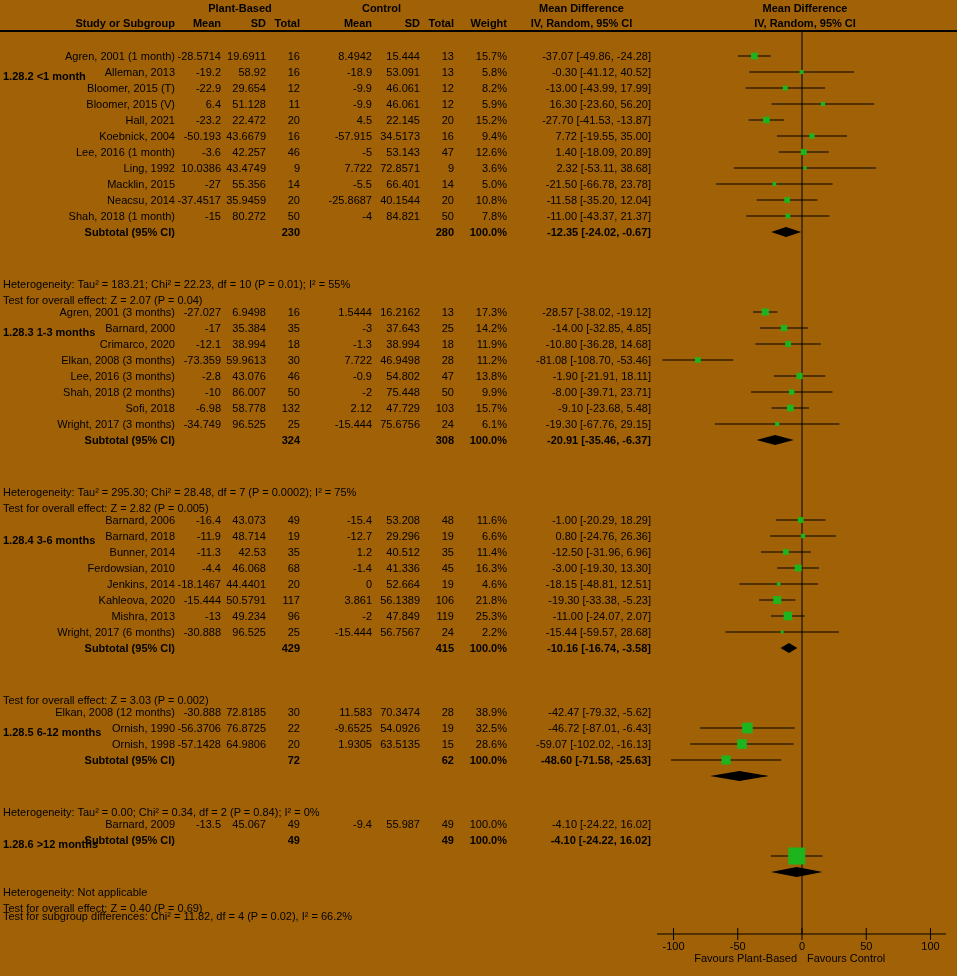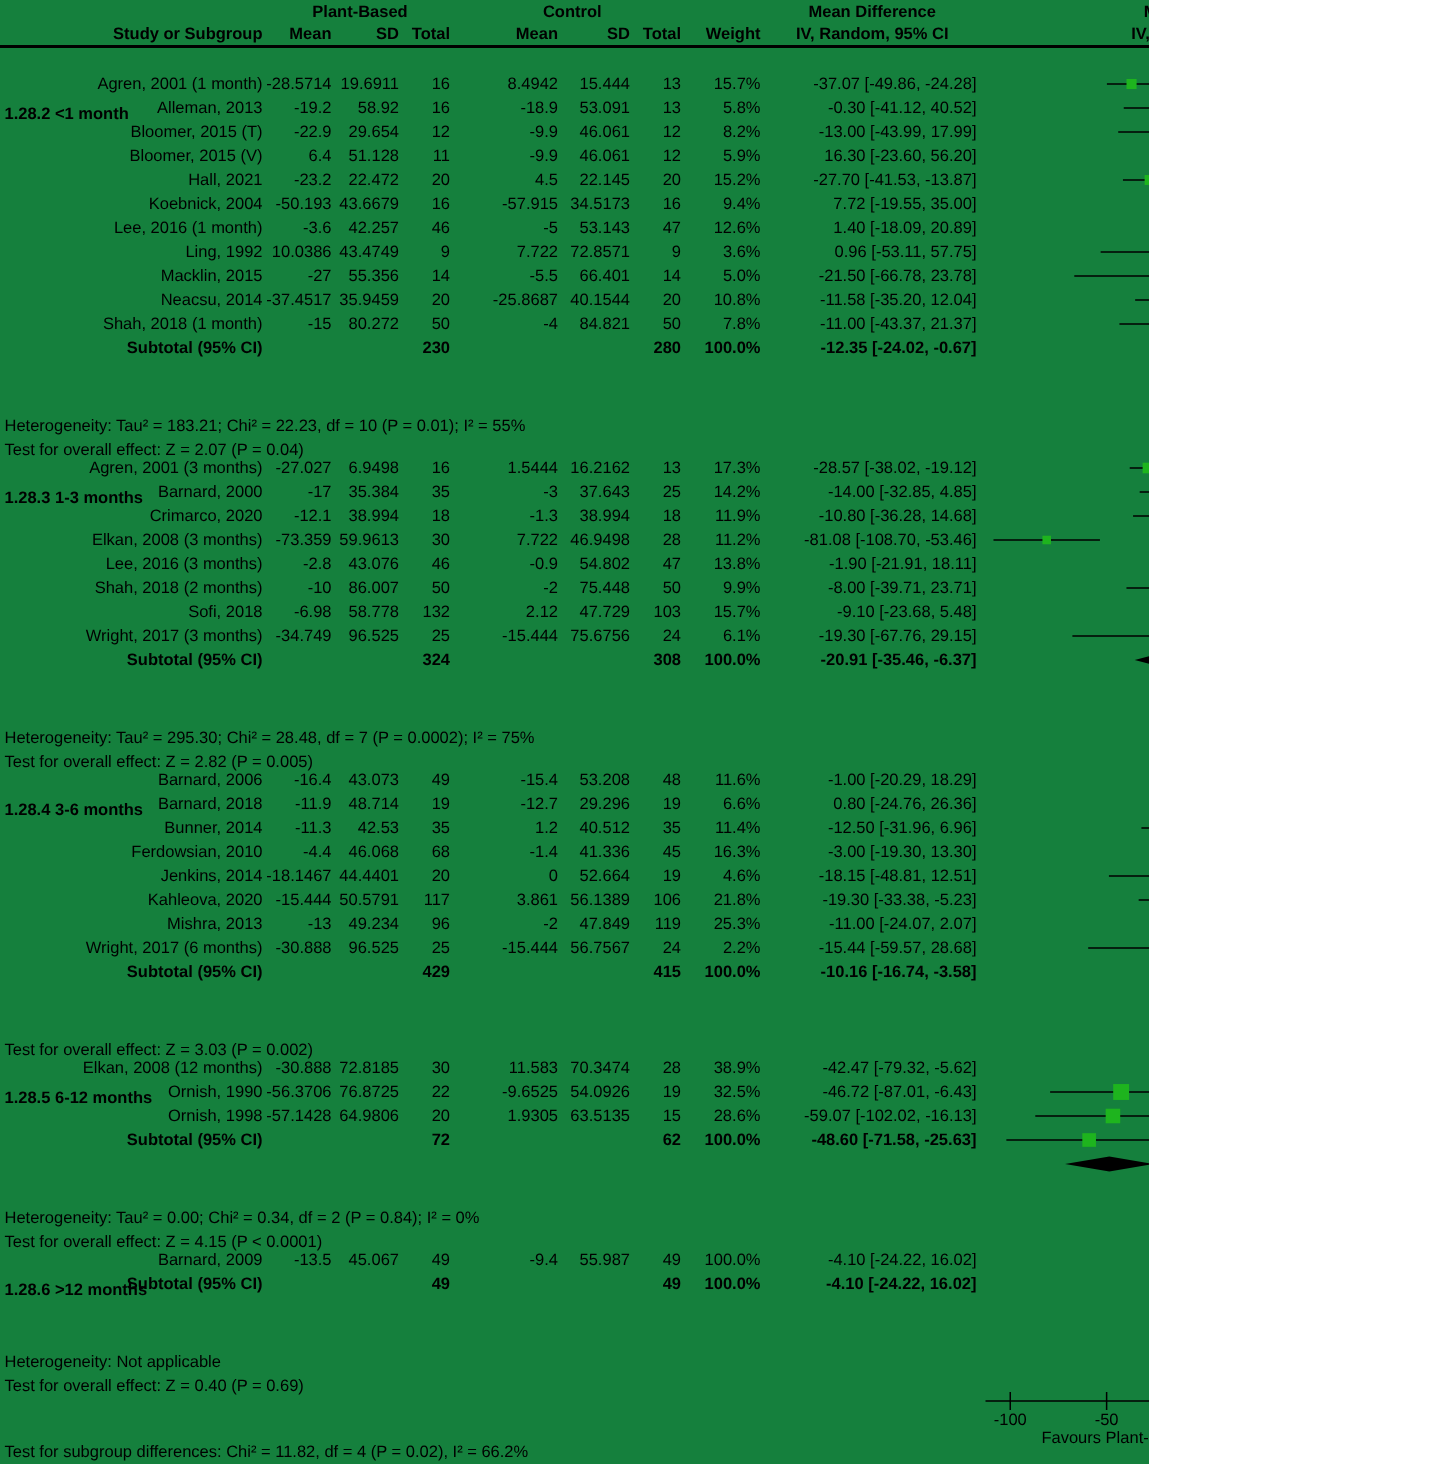--- a/index.html
+++ b/index.html
@@ -1,19 +1,19 @@
 <!DOCTYPE html>
 <html><head>
 <meta charset="utf-8">
 <style>
   html,body{margin:0;padding:0;background:#fff;}
   #figure{
     position:relative;
-    width:766px;height:976px;
-    background:#15803d;
+    width:957px;height:976px;
+    background:#a16207;
     font-family:"Liberation Sans","DejaVu Sans",sans-serif;
     font-size:11px;color:#000;
     overflow:hidden;
   }
   .hdr-row{
     display:grid;
     grid-template-columns:175px 47px 45px 38px 68px 49px 36px 52px 143px 1fr;
     height:15px;line-height:15px;font-weight:bold;white-space:nowrap;
   }
   .hdr-line{position:absolute;left:0;top:30px;width:957px;height:2px;background:#000;}
@@ -31,21 +31,21 @@
   .c-m2{padding-right:1px;}
   .c-sd2{padding-right:2px;}
   .c-n2{padding-right:4px;}
   .c-wt{padding-right:3px;}
   .c-ci{padding-right:2px;}
   .row.title,.row.subtotal{font-weight:bold;}
   .note{grid-column:1 / -1;padding-left:3px;margin-top:36px;}
   .span-center{text-align:center;}
   #plot-svg{position:absolute;left:0;top:0;pointer-events:none;}
   #plot-svg text{font-family:"Liberation Sans","DejaVu Sans",sans-serif;font-size:11px;fill:#000;}
-  #footer-note{position:absolute;left:3px;top:961px;height:15px;line-height:15px;white-space:nowrap;}
+  #footer-note{position:absolute;left:3px;top:909px;height:15px;line-height:15px;white-space:nowrap;}
 </style>
 </head>
 <body>
 
 <div id="figure">
 
   <div class="hdr-row" style="position:absolute;left:0;top:1px;width:957px;">
     <div></div>
     <div class="span-center" style="grid-column:2 / span 3;">Plant-Based</div>
     <div class="span-center" style="grid-column:5 / span 3;">Control</div>
@@ -162,21 +162,21 @@
       </div>
       <div class="row study">
         <div class="c-study">Ling, 1992</div>
         <div class="num c-m1">10.0386</div>
         <div class="num c-sd1">43.4749</div>
         <div class="num c-n1">9</div>
         <div class="num c-m2">7.722</div>
         <div class="num c-sd2">72.8571</div>
         <div class="num c-n2">9</div>
         <div class="num c-wt">3.6%</div>
-        <div class="num c-ci">0.96 [-53.11, 57.75]</div>
+        <div class="num c-ci">2.32 [-53.11, 38.68]</div>
         <div class=""></div>
       </div>
       <div class="row study">
         <div class="c-study">Macklin, 2015</div>
         <div class="num c-m1">-27</div>
         <div class="num c-sd1">55.356</div>
         <div class="num c-n1">14</div>
         <div class="num c-m2">-5.5</div>
         <div class="num c-sd2">66.401</div>
         <div class="num c-n2">14</div>
@@ -506,23 +506,20 @@
         <div class="num c-n1">72</div>
         <div class="num c-m2"></div>
         <div class="num c-sd2"></div>
         <div class="num c-n2">62</div>
         <div class="num c-wt">100.0%</div>
         <div class="num c-ci">-48.60 [-71.58, -25.63]</div>
         <div class=""></div>
       </div>
       <div class="row ">
         <div class="note">Heterogeneity: Tau² = 0.00; Chi² = 0.34, df = 2 (P = 0.84); I² = 0%</div>
-      </div>
-      <div class="row ">
-        <div class="note">Test for overall effect: Z = 4.15 (P &lt; 0.0001)</div>
       </div>
       <div class="row "></div>
       <div class="row title">
         <div class="note">1.28.6 &gt;12 months</div>
       </div>
       <div class="row study">
         <div class="c-study">Barnard, 2009</div>
         <div class="num c-m1">-13.5</div>
         <div class="num c-sd1">45.067</div>
         <div class="num c-n1">49</div>

